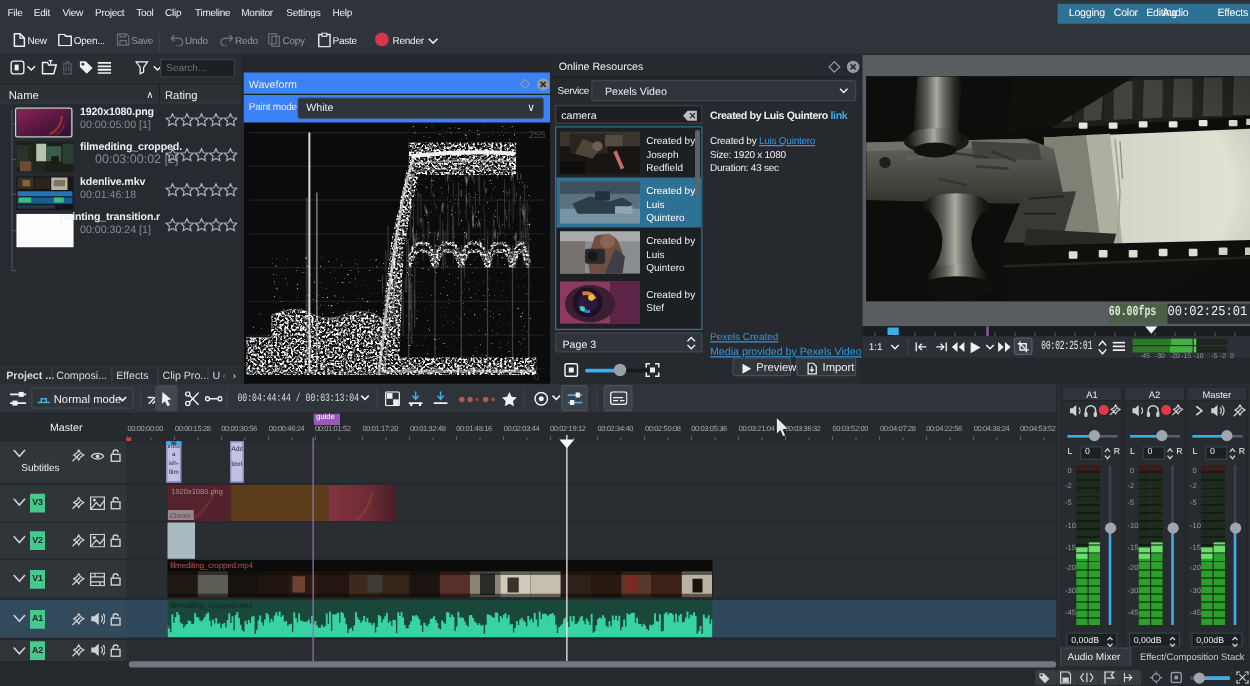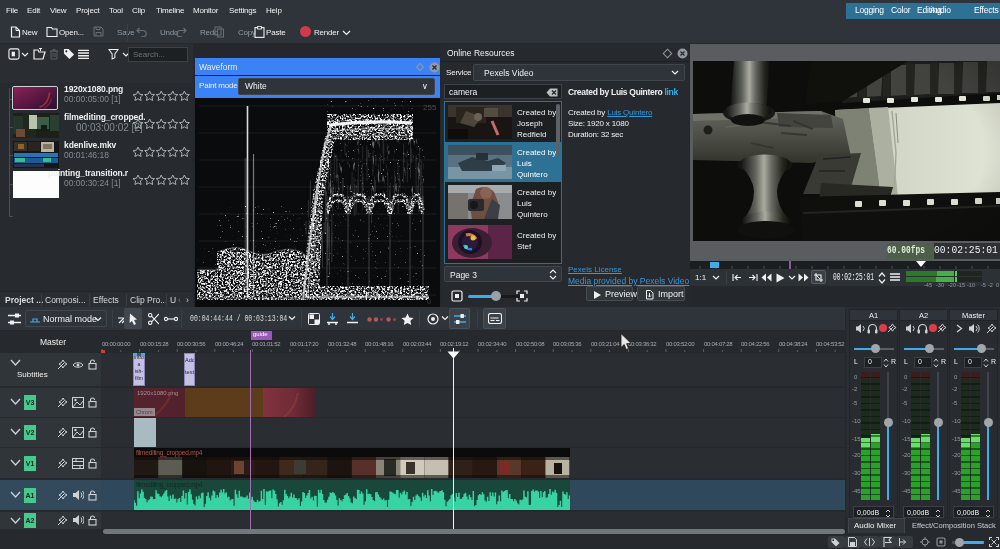--- a/index.html
+++ b/index.html
@@ -2,21 +2,21 @@
 <html><head>
 <meta charset="utf-8">
 <style>
 *{margin:0;padding:0;box-sizing:border-box;}
 html,body{width:1000px;height:549px;overflow:hidden;background:#2e3338;}
 body{font-family:"Liberation Sans",sans-serif;color:#eff0f1;-webkit-font-smoothing:antialiased;}
 #app{position:relative;width:1000px;height:549px;background:#24272b;overflow:hidden;}
 .abs{position:absolute;}
 .mono{font-family:"Liberation Mono",monospace;}
 .sqz{transform-origin:0 50%;display:inline-block;}
-.dim{color:#9299a0;margin-left:12px;}
+.dim{color:#9299a0;}
 svg{display:block;}
 </style>
 </head>
 <body>
 <div id="app">
 
 <div class="abs" style="left:0;top:0;width:1000px;height:21px;background:#2f343a;font-size:8px;letter-spacing:-0.2px;">
   <div class="abs" style="left:6px;top:6px;">File</div>
   <div class="abs" style="left:27px;top:6px;">Edit</div>
   <div class="abs" style="left:50px;top:6px;">View</div>
@@ -101,20 +101,26 @@
       </svg>
   <svg class="abs" style="left:108px;top:4px;" width="11" height="12" viewBox="0 0 12 12">
         <path d="M1 1h10L7.5 6v4l-3 1.5V6z" fill="none" stroke="#eff0f1" stroke-width="1.1"></path>
       </svg>
   <svg class="abs" style="left:122px;top:8px;" width="8" height="6" viewBox="0 0 8 6">
         <path d="M1 1l3 3 3-3" fill="none" stroke="#eff0f1" stroke-width="1.2"></path>
       </svg>
 
   <div class="abs" style="left:128px;top:3px;width:60px;height:15px;background:#1d2023;border:1px solid #3c4147;color:#6e747b;font-size:8px;padding:2px 4px;">Search...</div>
 
+  <div class="abs" style="left:0;top:23px;width:193px;height:16px;background:#2c3136;border-top:1px solid #22262a;border-bottom:1px solid #383d42;font-size:9px;">
+    <span class="abs" style="left:7px;top:3px;">Name</span>
+    <span class="abs" style="left:117px;top:3px;font-size:8px;">∧</span>
+    <span class="abs" style="left:132px;top:3px;">Rating</span>
+    <span class="abs" style="left:127px;top:0;width:1px;height:16px;background:#22262a;"></span>
+  </div>
 
   <div class="abs" id="binitems" style="left:0;top:39px;width:193px;height:208px;background:#272b30;">
 
     <span class="abs" style="left:9px;top:5px;width:1px;height:128px;background:#4a5057;"></span>
     <span class="abs" style="left:9px;top:16px;width:4px;height:1px;background:#4a5057;"></span>
     <span class="abs" style="left:9px;top:44px;width:4px;height:1px;background:#4a5057;"></span>
     <span class="abs" style="left:9px;top:72px;width:4px;height:1px;background:#4a5057;"></span>
     <span class="abs" style="left:9px;top:101px;width:4px;height:1px;background:#4a5057;"></span>
     <span class="abs" style="left:9px;top:133px;width:4px;height:1px;background:#4a5057;"></span>
 
@@ -393,22 +399,22 @@
   <div class="abs" style="left:27px;top:251px;width:28px;height:3px;background:#3daee9;border-radius:2px;"></div>
   <span class="abs" style="left:50px;top:247px;width:10px;height:10px;border-radius:50%;background:#99a1a8;"></span>
   <svg class="abs" style="left:75px;top:246px;" width="12" height="12" viewBox="0 0 12 12">
         <path d="M1 4V1h3M8 1h3v3M11 8v3H8M4 11H1V8" fill="none" stroke="#eff0f1" stroke-width="1.2"></path>
         <rect x="4" y="4" width="4" height="4" fill="#eff0f1"></rect>
       </svg>
 
   <div class="abs" style="left:127px;top:43px;font-size:8.5px;font-weight:bold;white-space:nowrap;letter-spacing:-0.3px;">Created by Luis Quintero <span style="color:#3daee9;">link</span></div>
   <div class="abs" style="left:127px;top:64px;font-size:8px;letter-spacing:-0.2px;white-space:nowrap;">Created by <span style="color:#3498db;text-decoration:underline;">Luis Quintero</span></div>
   <div class="abs" style="left:127px;top:75px;font-size:8px;letter-spacing:-0.2px;">Size: 1920 x 1080</div>
-  <div class="abs" style="left:127px;top:86px;font-size:8px;letter-spacing:-0.2px;">Duration: 32 sec</div>
-  <div class="abs" style="left:127px;top:221px;font-size:8px;color:#3498db;text-decoration:underline;">Pexels License</div>
+  <div class="abs" style="left:127px;top:86px;font-size:8px;letter-spacing:-0.2px;">Duration: 43 sec</div>
+  <div class="abs" style="left:127px;top:221px;font-size:8px;color:#3498db;text-decoration:underline;">Pexels Created</div>
   <div class="abs" style="left:127px;top:232px;font-size:8.5px;color:#3498db;text-decoration:underline;white-space:nowrap;">Media provided by Pexels Video</div>
   <div class="abs" style="left:145px;top:242px;width:47px;height:15px;background:#31363b;border:1px solid #474d54;border-radius:2px;font-size:9px;">
     <svg class="abs" style="left:6px;top:3.5px;" width="8" height="8" viewBox="0 0 8 8">
           <path d="M1 0l7 4-7 4z" fill="#eff0f1"></path>
         </svg>
     <span class="abs" style="left:18px;top:2px;">Preview</span>
   </div>
   <div class="abs" style="left:196px;top:242px;width:48px;height:15px;background:#31363b;border:1px solid #474d54;border-radius:2px;font-size:9px;">
     <svg class="abs" style="left:7px;top:2.5px;" width="9" height="10" viewBox="0 0 9 10">
           <path d="M1.5 0.5h4l2.5 2.5v6h-6.5z" fill="none" stroke="#eff0f1" stroke-width="1"></path>

